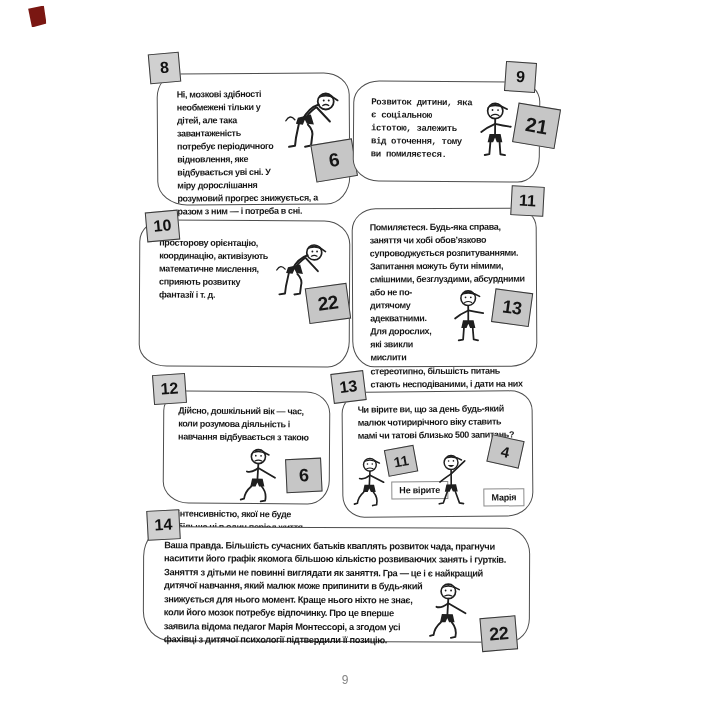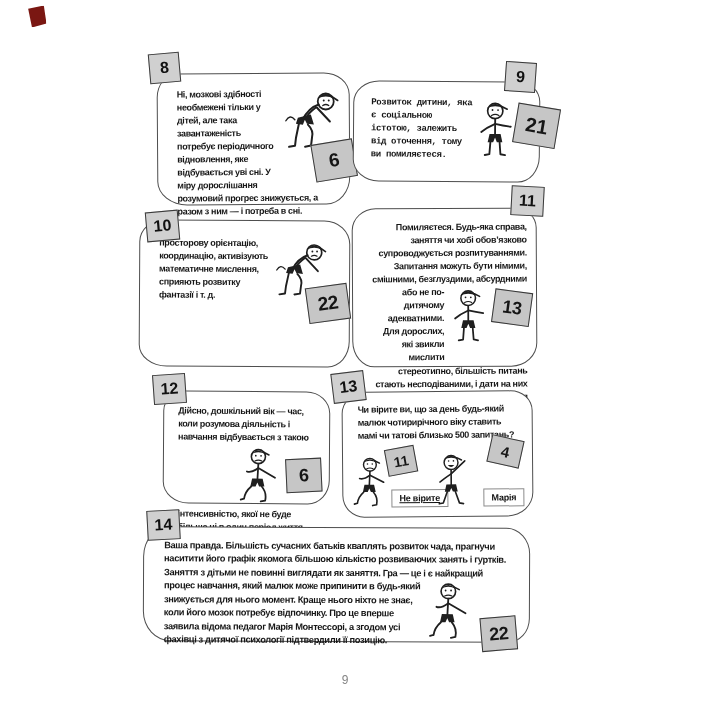--- a/index.html
+++ b/index.html
@@ -111,21 +111,21 @@
           </svg>
           <span class="badge" style="position:absolute;right:-4px;bottom:-2px;width:42px;height:36px;font-size:19px;transform:rotate(-8deg);">22</span>
         </span>
         <span>просторову орієнтацію, координацію, активізують математичне мислення, сприяють розвитку фантазії і т. д.</span>
       </p>
     </div>
   </div>
 
   <div class="panel" style="left:352px;top:208px;width:185px;height:159px;">
     <div class="tag" style="left:159px;top:-22px;width:33px;height:30px;transform:rotate(3deg);">11</div>
-    <div class="bubble b11" style="padding:12px 9px 6px 17px;text-align:right;">
+    <div class="bubble b11" style="padding:12px 9px 6px 17px;">
       <p class="txt">
         <span>Помиляєтеся. Будь-яка справа, заняття чи хобі обов’язково супроводжується розпитуваннями. Запитання можуть бути німими, смішними, безглуздими, абсурдними або не</span>
         <span class="figfloat" style="width:84px;height:72px;margin:0 -4px 0 3px;">
           <svg width="44" height="58" viewBox="0 0 50 64">
             <circle cx="24" cy="13" r="8.3" fill="#fff" stroke="#1f1f1f" stroke-width="1.8"></circle>
             <path d="M15,10 Q24,1 33,10 Q24,6 15,10 Z" fill="#1f1f1f"></path>
             <path d="M31,8 L37,11" stroke="#1f1f1f" stroke-width="1.8" stroke-linecap="round"></path>
             <circle cx="21" cy="12" r="1" fill="#1f1f1f"></circle>
               <circle cx="27" cy="12" r="1" fill="#1f1f1f"></circle>
             <path d="M20,18 Q24,15.5 28,18" stroke="#1f1f1f" stroke-width="1.3" fill="none" stroke-linecap="round"></path>
@@ -177,21 +177,21 @@
           <path d="M27,7 L33,10" stroke="#1f1f1f" stroke-width="1.8" stroke-linecap="round"></path>
           <circle cx="18" cy="11" r="1" fill="#1f1f1f"></circle>
             <circle cx="24" cy="11" r="1" fill="#1f1f1f"></circle>
           <path d="M17,17 Q21,15 25,17" stroke="#1f1f1f" stroke-width="1.3" fill="none" stroke-linecap="round"></path>
           <path d="M21,20 L20,39" stroke="#1f1f1f" stroke-width="2" stroke-linecap="round"></path>
           <path d="M21,25 L38,34 M21,25 Q13,31 8,29" stroke="#1f1f1f" stroke-width="2" fill="none" stroke-linecap="round"></path>
           <path d="M14,37 L26,37 L28,46 L22,46 L20,41.5 L18,46 L12,46 Z" fill="#1f1f1f"></path>
           <path d="M13,46 Q6,52 5,60 M5,60 L1,61 M25,46 Q31,53 29,62 M29,62 L24,63" stroke="#1f1f1f" stroke-width="2" fill="none" stroke-linecap="round"></path>
         </svg>
         <span class="badge" style="position:absolute;left:33px;top:2px;width:30px;height:27px;font-size:14px;transform:rotate(-10deg);">11</span>
-        <span class="btn" style="left:38px;bottom:4px;text-decoration:underline;">Не вірите</span>
+        <span class="btn" style="left:38px;bottom:12px;">Не вірите</span>
       </span>
       <span class="figabs" style="right:8px;bottom:7px;width:90px;height:68px;">
         <svg width="42" height="62" viewBox="0 0 52 68" style="position:absolute;left:0;bottom:0;">
           <circle cx="21" cy="15" r="8.6" fill="#fff" stroke="#1f1f1f" stroke-width="1.8"></circle>
           <path d="M12,11 Q21,2 30,11 Q21,7 12,11 Z" fill="#1f1f1f"></path>
           <path d="M28,9 L34,12" stroke="#1f1f1f" stroke-width="1.8" stroke-linecap="round"></path>
           <circle cx="18" cy="13" r="1" fill="#1f1f1f"></circle>
             <circle cx="24" cy="13" r="1" fill="#1f1f1f"></circle>
           <path d="M17,18 Q21,23 25,18 Z" fill="#1f1f1f"></path>
           <path d="M21,24 L21,44" stroke="#1f1f1f" stroke-width="2" stroke-linecap="round"></path>
@@ -202,21 +202,21 @@
         <span class="badge" style="position:absolute;right:2px;top:-3px;width:33px;height:28px;font-size:15px;transform:rotate(13deg);">4</span>
         <span class="btn" style="right:0;bottom:2px;">Марія</span>
       </span>
     </div>
   </div>
 
   <div class="panel" style="left:143px;top:527px;width:387px;height:115px;">
     <div class="tag" style="left:4px;top:-17px;width:33px;height:30px;transform:rotate(-3deg);">14</div>
     <div class="bubble b14" style="padding:12px 14px 6px 20px;">
       <p class="txt" style="font-size:9.3px;">
-        <span>Ваша правда. Більшість сучасних батьків кваплять розвиток чада, прагнучи наситити його графік якомога більшою кількістю розвиваючих занять і гуртків. Заняття з дітьми не повинні виглядати як заняття. Гра — це і є найкращий процес</span>
+        <span>Ваша правда. Більшість сучасних батьків кваплять розвиток чада, прагнучи наситити його графік якомога більшою кількістю розвиваючих занять і гуртків. Заняття з дітьми не повинні виглядати як заняття. Гра — це і є найкращий дитячої</span>
         <span class="figfloat" style="width:88px;height:70px;margin:0 -2px 0 5px;">
           <svg width="46" height="60" viewBox="0 0 50 66">
             <circle cx="21" cy="12" r="8" fill="#fff" stroke="#1f1f1f" stroke-width="1.8"></circle>
             <path d="M13,9 Q21,1 29,9 Q21,5 13,9 Z" fill="#1f1f1f"></path>
             <path d="M27,7 L33,10" stroke="#1f1f1f" stroke-width="1.8" stroke-linecap="round"></path>
             <circle cx="18" cy="11" r="1" fill="#1f1f1f"></circle>
               <circle cx="24" cy="11" r="1" fill="#1f1f1f"></circle>
             <path d="M17,17 Q21,15 25,17" stroke="#1f1f1f" stroke-width="1.3" fill="none" stroke-linecap="round"></path>
             <path d="M21,20 L20,39" stroke="#1f1f1f" stroke-width="2" stroke-linecap="round"></path>
             <path d="M21,25 L40,36 M21,25 Q13,31 8,29" stroke="#1f1f1f" stroke-width="2" fill="none" stroke-linecap="round"></path>

